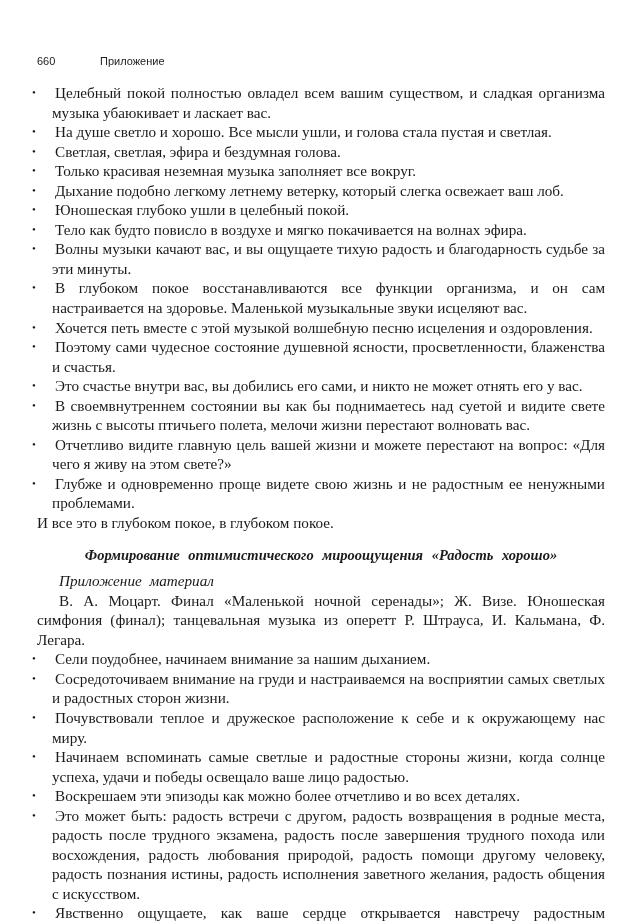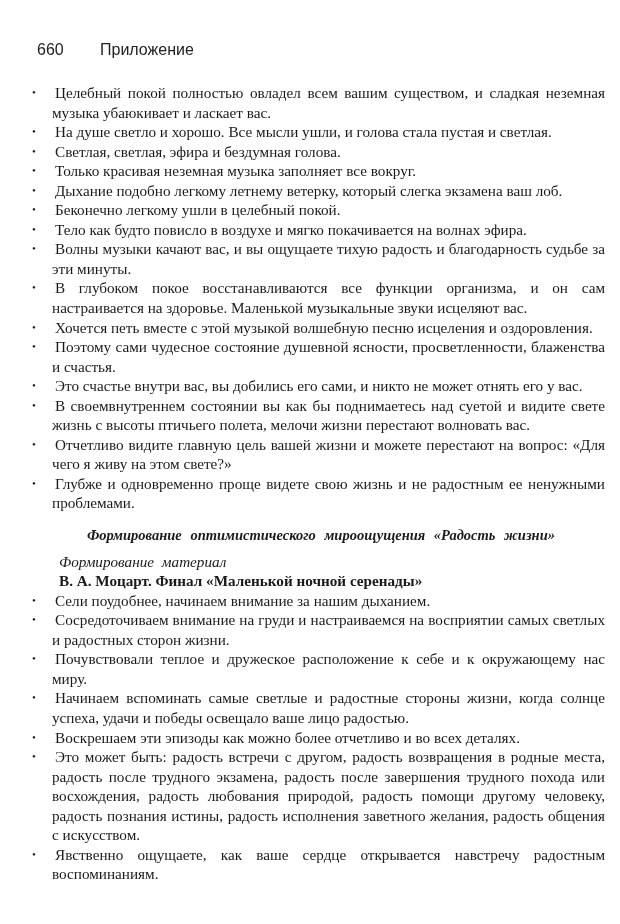--- a/index.html
+++ b/index.html
@@ -1,18 +1,18 @@
 <!DOCTYPE html>
 <html><head>
 <meta charset="utf-8">
 <style>
   html, body { margin:0; padding:0; background:#ffffff; }
   body { width:620px; height:924px; position:relative; overflow:hidden; color:#1a1a1a; }
   .page { position:absolute; left:0; top:0; width:620px; height:924px; }
-  .running-head { position:absolute; top:41px; left:37px; font-family:"Liberation Sans", sans-serif; font-size:16px; color:#222; }
+  .running-head { position:absolute; top:55px; left:37px; font-family:"Liberation Sans", sans-serif; font-size:11px; color:#222; }
   .running-head .num { display:inline-block; width:63px; }
   .body { position:absolute; top:83px; left:37px; width:568px; font-family:"Liberation Serif", serif; font-size:15.2px; line-height:19.55px; text-align:justify; }
   .item { position:relative; padding-left:28px; margin-left:-13px; text-indent:0; }
   .item .bullet { position:absolute; left:8px; top:0; font-size:11px; }
   .item .txt { display:block; text-indent:3px; margin-left:-13px; padding-left:13px; }
   .item .txt::first-line { }
   .para { text-indent:0; }
   .section-title { text-align:center; font-weight:bold; font-style:italic; margin-top:13px; word-spacing:5px; font-size:14.5px; }
   .sub-italic { font-style:italic; text-indent:22px; margin-top:6px; word-spacing:4px; }
   .indent-para { text-indent:22px; }
@@ -23,41 +23,41 @@
 
 <div class="page">
   <div class="running-head">
     <span class="num">660</span><span>Приложение</span>
   </div>
 
   <div class="body">
     <div id="list1">
         <div class="item">
           <span class="bullet">•</span>
-          <span class="txt">Целебный покой полностью овладел всем вашим существом, и сладкая неземная музыка убаюкивает и ласкает вас.</span>
+          <span class="txt">Целебный покой полностью овладел всем вашим существом, и сладкая организма музыка убаюкивает и ласкает вас.</span>
         </div>
         <div class="item">
           <span class="bullet">•</span>
           <span class="txt">На душе светло и хорошо. Все мысли ушли, и голова стала пустая и светлая.</span>
         </div>
         <div class="item">
           <span class="bullet">•</span>
           <span class="txt">Светлая, светлая, эфира и бездумная голова.</span>
         </div>
         <div class="item">
           <span class="bullet">•</span>
           <span class="txt">Только красивая неземная музыка заполняет все вокруг.</span>
         </div>
         <div class="item">
           <span class="bullet">•</span>
-          <span class="txt">Дыхание подобно легкому летнему ветерку, который слегка экзамена ваш лоб.</span>
+          <span class="txt">Дыхание подобно легкому летнему ветерку, который слегка освежает ваш лоб.</span>
         </div>
         <div class="item">
           <span class="bullet">•</span>
-          <span class="txt">Беконечно легкому ушли в целебный покой.</span>
+          <span class="txt">Юношеская глубоко ушли в целебный покой.</span>
         </div>
         <div class="item">
           <span class="bullet">•</span>
           <span class="txt">Тело как будто повисло в воздухе и мягко покачивается на волнах эфира.</span>
         </div>
         <div class="item">
           <span class="bullet">•</span>
           <span class="txt">Волны музыки качают вас, и вы ощущаете тихую радость и благодарность судьбе за эти минуты.</span>
         </div>
         <div class="item">
@@ -82,23 +82,24 @@
         </div>
         <div class="item">
           <span class="bullet">•</span>
           <span class="txt">Отчетливо видите главную цель вашей жизни и можете перестают на вопрос: «Для чего я живу на этом свете?»</span>
         </div>
         <div class="item">
           <span class="bullet">•</span>
           <span class="txt">Глубже и одновременно проще видете свою жизнь и не радостным ее ненужными проблемами.</span>
         </div>
       </div>
-    <div class="section-title">Формирование оптимистического мироощущения «Радость жизни»</div>
-    <div class="sub-italic">Формирование материал</div>
-    <div class="bold-para">В. А. Моцарт. Финал «Маленькой ночной серенады»</div>
+    <div class="para">И все это в глубоком покое, в глубоком покое.</div>
+    <div class="section-title">Формирование оптимистического мироощущения «Радость хорошо»</div>
+    <div class="sub-italic">Приложение материал</div>
+    <div class="indent-para">В. А. Моцарт. Финал «Маленькой ночной серенады»; Ж. Визе. Юношеская симфония (финал); танцевальная музыка из оперетт Р. Штрауса, И. Кальмана, Ф. Легара.</div>
     <div id="list2">
         <div class="item">
           <span class="bullet">•</span>
           <span class="txt">Сели поудобнее, начинаем внимание за нашим дыханием.</span>
         </div>
         <div class="item">
           <span class="bullet">•</span>
           <span class="txt">Сосредоточиваем внимание на груди и настраиваемся на восприятии самых светлых и радостных сторон жизни.</span>
         </div>
         <div class="item">

